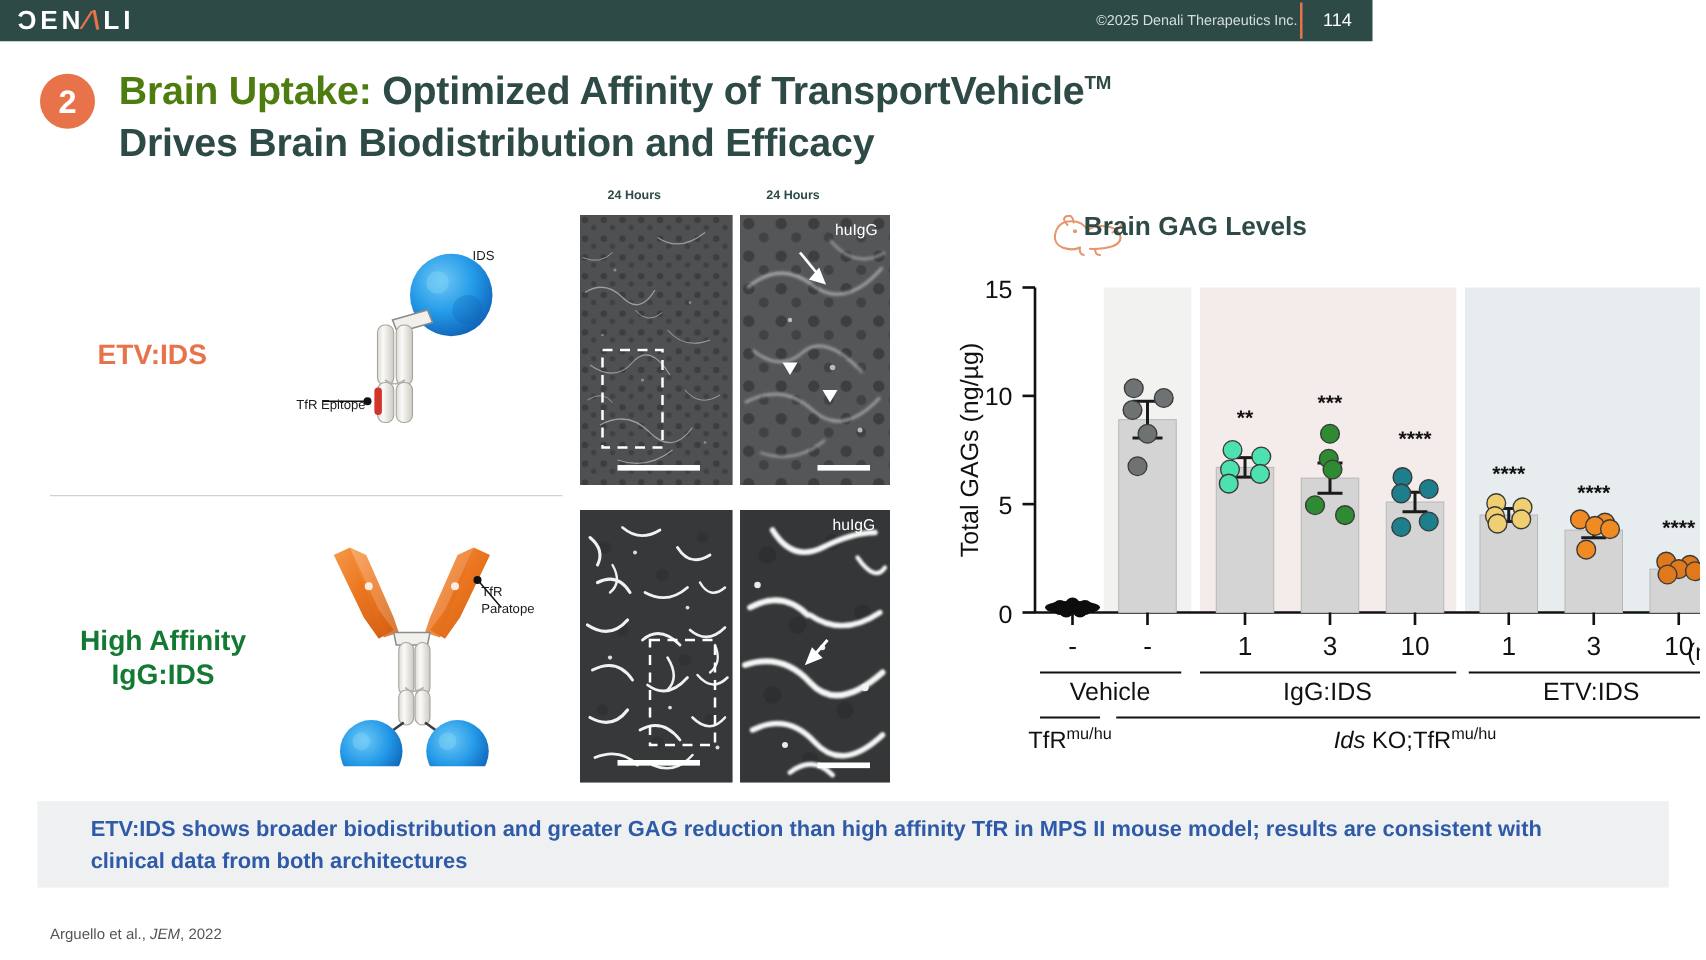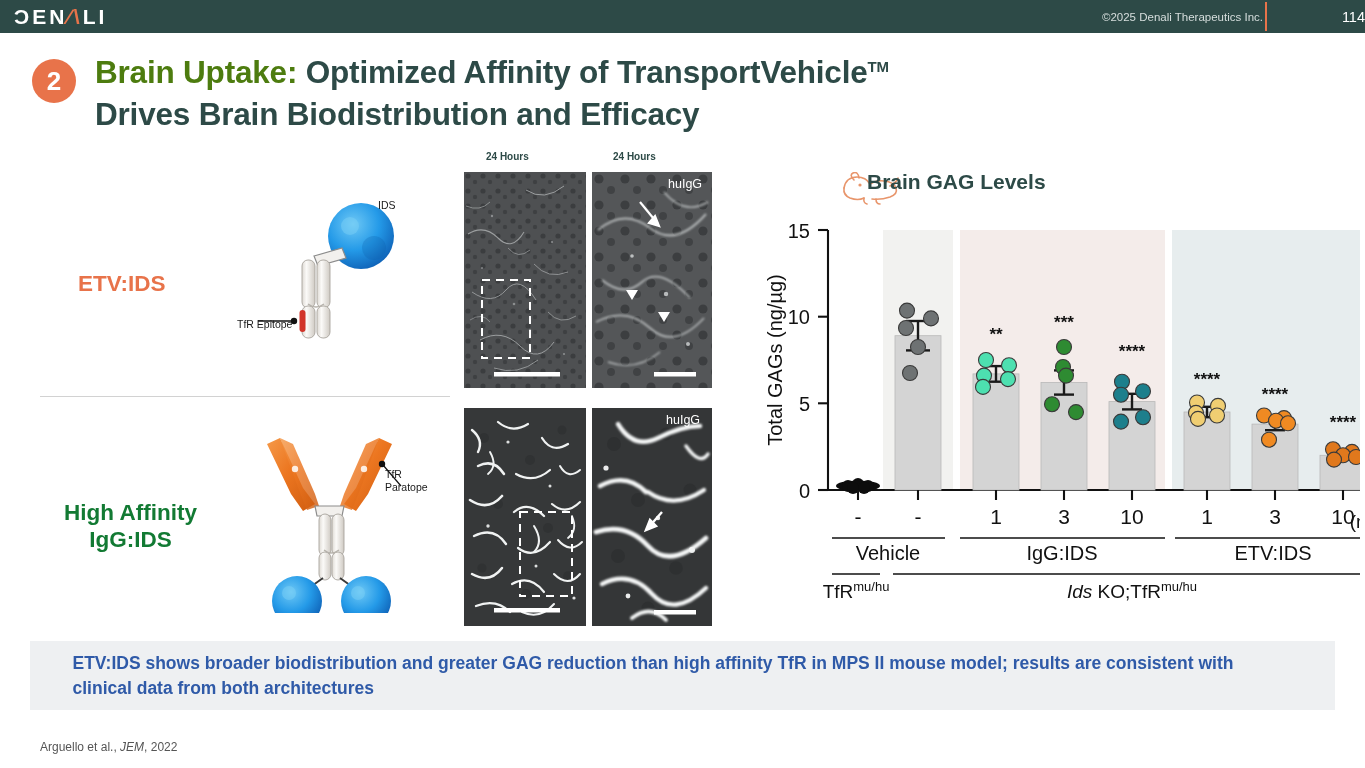--- a/index.html
+++ b/index.html
@@ -3,38 +3,38 @@
 <meta charset="utf-8">
 <style>
   * { margin:0; padding:0; box-sizing:border-box; }
   body {
     width:1365px; height:768px; background:#ffffff; overflow:hidden;
     font-family:"Liberation Sans", sans-serif; position:relative;
   }
 
   
   .header {
-    position:absolute; left:0; top:0; width:1365px; height:33px;
+    position:absolute; left:0; top:0; width:1098px; height:33px;
     background:#2d4a47; display:flex; align-items:center;
   }
   .logo {
     margin-left:14px; font-size:21px; font-weight:700; letter-spacing:3px;
     color:#ffffff; font-family:"Liberation Sans", sans-serif;
     display:flex; align-items:center;
   }
   .logo .a-accent { color:#e8734a; }
   .hdr-right {
     margin-left:auto; display:flex; align-items:center; height:100%;
   }
   .copyright {
     font-size:11.5px; color:#d6dedd; padding-right:2px;
   }
   .hdr-div { width:2px; height:29px; background:#e8734a; }
   .page-num {
-    font-size:14.5px; color:#ffffff; width:56px; text-align:right;margin-left:42px;
+    font-size:14.5px; color:#ffffff; width:56px; text-align:center;
   }
 
   
   .title-block { position:absolute; left:32px; top:52px; width:1300px; display:flex; }
   .num-badge {
     width:44px; height:44px; border-radius:50%; background:#e8734a;
     color:#ffffff; font-size:26px; font-weight:700;
     display:flex; align-items:center; justify-content:center;
     flex:0 0 auto; margin-top:7px;
   }

